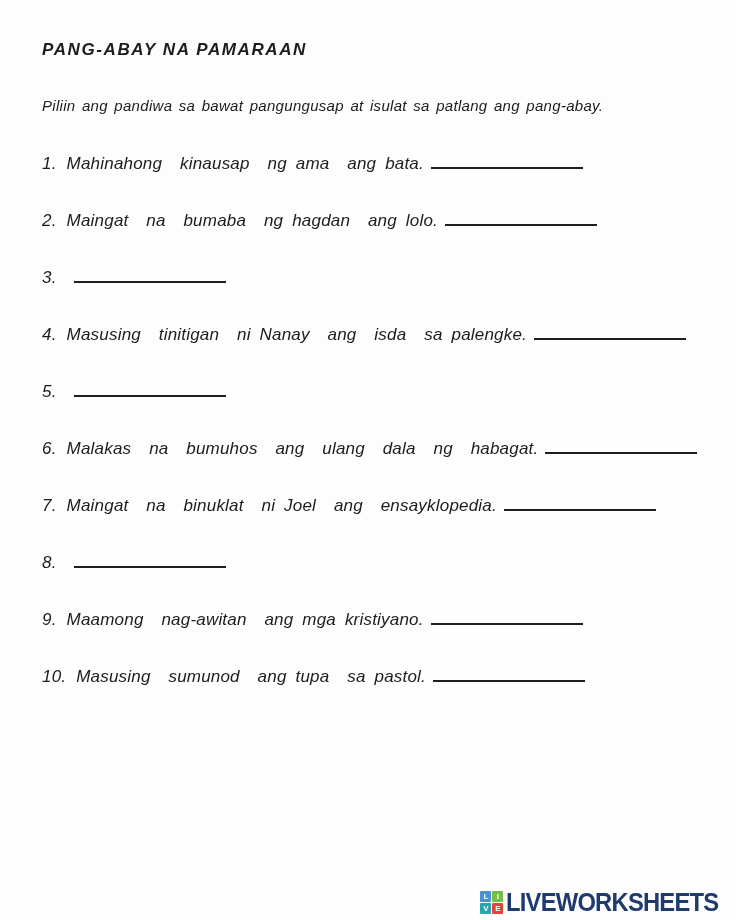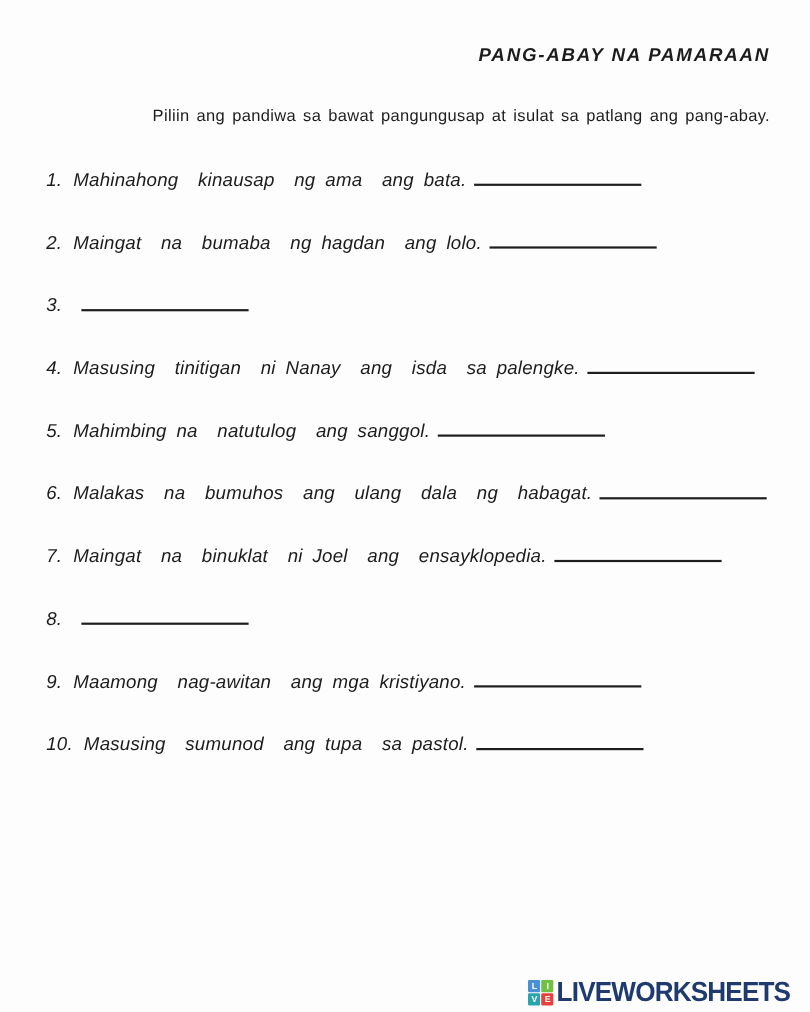--- a/index.html
+++ b/index.html
@@ -14,37 +14,36 @@
     overflow: hidden;
     font-family: "Liberation Sans", sans-serif;
     color: #1c1c1c;
     -webkit-font-smoothing: antialiased;
   }
   .page {
     position: absolute;
     inset: 0;
     padding: 0 36px 0 42px;
     box-sizing: border-box;
-    text-align: right;
   }
   .title {
     margin-top: 40px;
     font-style: italic;
     font-size: 17px;
     font-weight: 600;
     letter-spacing: 1.6px;
     white-space: pre-wrap;
   }
   .instruction {
     margin-top: 37px;
+    font-style: italic;
     font-size: 15px;
     letter-spacing: 0.3px;
     word-spacing: 2px;
     white-space: pre-wrap;
-    margin-left: 20px;
   }
   .items {
     margin-top: 35px;
   }
   .item {
     display: flex;
     align-items: baseline;
     margin-bottom: 33px;
     height: 24px;
     font-style: italic;
@@ -127,21 +126,20 @@
     </div>
 
     <div class="item">
       <span class="item-number">4.</span>
       <span class="item-sentence">Masusing  tinitigan  ni Nanay  ang  isda  sa palengke.</span>
       <span class="answer-blank"></span>
     </div>
 
     <div class="item">
       <span class="item-number">5.</span>
-      <span class="item-sentence">Mahimbing na  natutulog  ang sanggol.</span>
       <span class="answer-blank"></span>
     </div>
 
     <div class="item">
       <span class="item-number">6.</span>
       <span class="item-sentence">Malakas  na  bumuhos  ang  ulang  dala  ng  habagat.</span>
       <span class="answer-blank"></span>
     </div>
 
     <div class="item">

